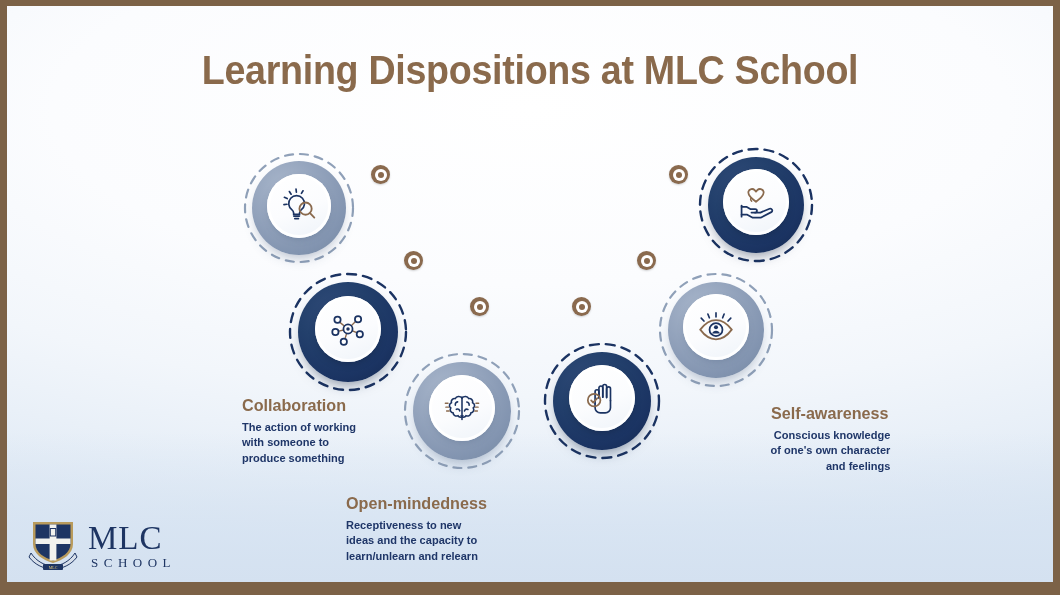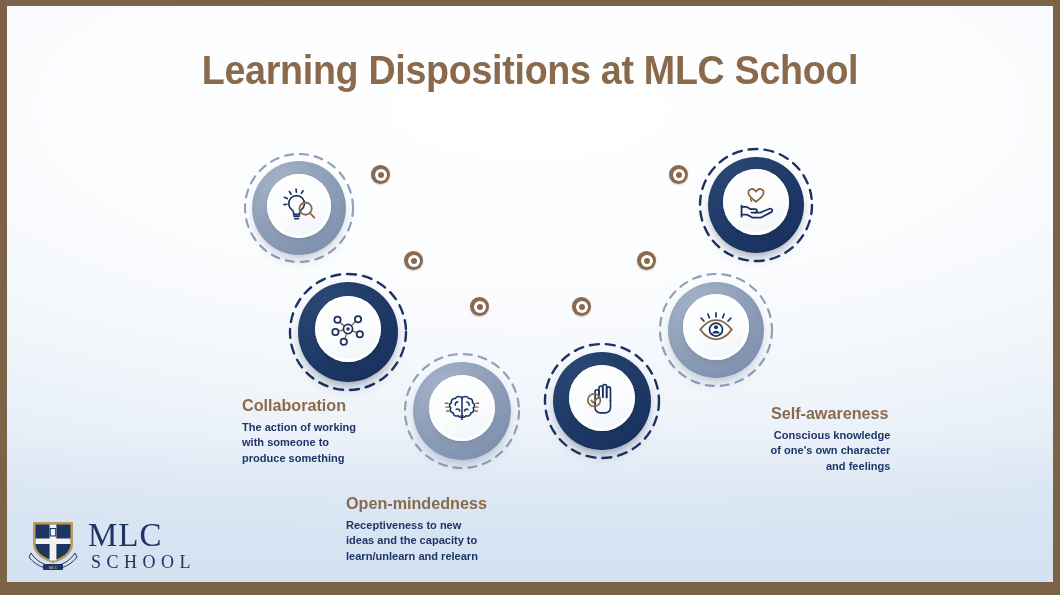--- a/index.html
+++ b/index.html
@@ -122,21 +122,21 @@
   }
 
   
   .logo{position:absolute;left:20px;top:508px;width:180px;height:62px;z-index:8;
         display:flex;align-items:center;}
   .logo-text{margin-left:9px;line-height:1;}
   .logo-main{
     font-family:"Liberation Serif", serif;font-size:33px;color:#1e3563;letter-spacing:1px;
   }
   .logo-sub{
-    font-family:"Liberation Serif", serif;font-size:18px;color:#1e3563;letter-spacing:5.5px;
+    font-family:"Liberation Serif", serif;font-size:13px;color:#1e3563;letter-spacing:5.5px;
     margin-top:1px;margin-left:3px;
   }
 </style>
 </head>
 <body>
 
 <div id="stage">
 <div id="canvas">
 
   <div class="title">Learning Dispositions at MLC School</div>

